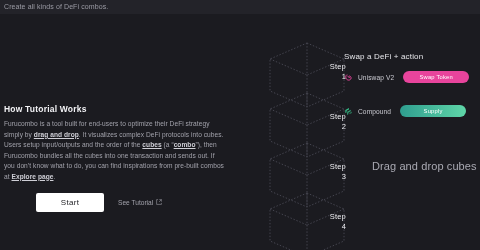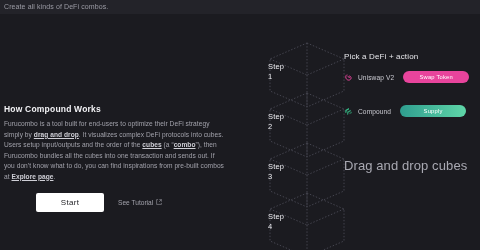--- a/index.html
+++ b/index.html
@@ -131,45 +131,46 @@
     height: 66px;
     pointer-events: none;
   }
   .cube svg { display: block; }
 
   .cube-label {
     position: absolute;
     left: 0;
     top: 20px;
     width: 78px;
-    text-align: left;
+    text-align: right;
     font-size: 7.5px;
     line-height: 9.5px;
     color: #eeeef2;
     letter-spacing: .2px;
   }
 
   
   .desc {
     position: absolute;
     left: 96px;
     width: 136px;
   }
   .desc-title {
     font-size: 8px;
     color: #e6e6ea;
     letter-spacing: .15px;
     margin-bottom: 6px;
     line-height: 10px;
   }
   .desc-plain {
-    font-size: 13px;
+    font-size: 11px;
     color: #a9a9b2;
     letter-spacing: .1px;
     line-height: 10px;
+    margin-left: 28px;
   }
 
   .proto-row {
     display: flex;
     align-items: center;
     gap: 5px;
   }
 
   .proto-name {
     font-size: 6.6px;
@@ -200,21 +201,21 @@
 </head>
 <body>
 
 <div class="top-strip">
   <div class="top-tagline">Create all kinds of DeFi combos.</div>
 </div>
 
 <div class="stage">
 
   <div class="left-panel">
-    <div class="left-title">How Compound Works</div>
+    <div class="left-title">How Tutorial Works</div>
     <div class="left-body"><span>Furucombo is a tool built for end-users to optimize their DeFi strategy simply by </span><span class="lnk">drag and drop</span><span>. It visualizes complex DeFi protocols into cubes. Users setup input/outputs and the order of the </span><span class="lnk">cubes</span><span> (a “</span><span class="lnk">combo</span><span>”), then Furucombo bundles all the cubes into one transaction and sends out. If you don’t know what to do, you can find inspirations from pre-built combos at </span><span class="lnk">Explore page</span><span>.</span></div>
 
     <div class="left-actions">
       <button class="start-btn">Start</button>
 
       <div class="tutorial-link">
         <span>See Tutorial</span>
         <span class="ext-icon">
           <svg width="6" height="6" viewBox="0 0 10 10">
             <path d="M3.5 1 H1 V9 H9 V6.5" fill="none" stroke="#9a9aa3" stroke-width="1"></path>
@@ -275,21 +276,21 @@
     <path d="M76,17 L39,33" fill="none" stroke="#4a4a55" stroke-width="0.9" stroke-dasharray="1.4 1.8"></path>
     <path d="M39,33 L39,65" fill="none" stroke="#4a4a55" stroke-width="0.9" stroke-dasharray="1.4 1.8"></path>
   </svg>
         </div>
         <div class="cube-label" style="top: 184px;">
           <div>Step</div>
           <div>4</div>
         </div>
       </div>
   <div class="desc" style="top: 38px;">
-        <div class="desc-title">Pick a DeFi + action</div>
+        <div class="desc-title">Swap a DeFi + action</div>
         <div class="proto-row">
           <span class="proto-icon"><svg width="9" height="9" viewBox="0 0 20 20">
       <path d="M6 4 C3 6 3 11 6 14 C8.5 16.6 13 16.5 15 13.5 C16.6 11 15.6 8 13 7
                C11.4 6.4 10 7.2 10 8.6 C10 9.8 11 10.4 11.9 10.1" fill="none" stroke="#e8449c" stroke-width="2.1" stroke-linecap="round"></path>
       <circle cx="7.4" cy="6.4" r="1.1" fill="#e8449c"></circle>
     </svg></span>
           <span class="proto-name">Uniswap V2</span>
           <span class="pill pill-pink">Swap Token</span>
         </div>
       </div>

